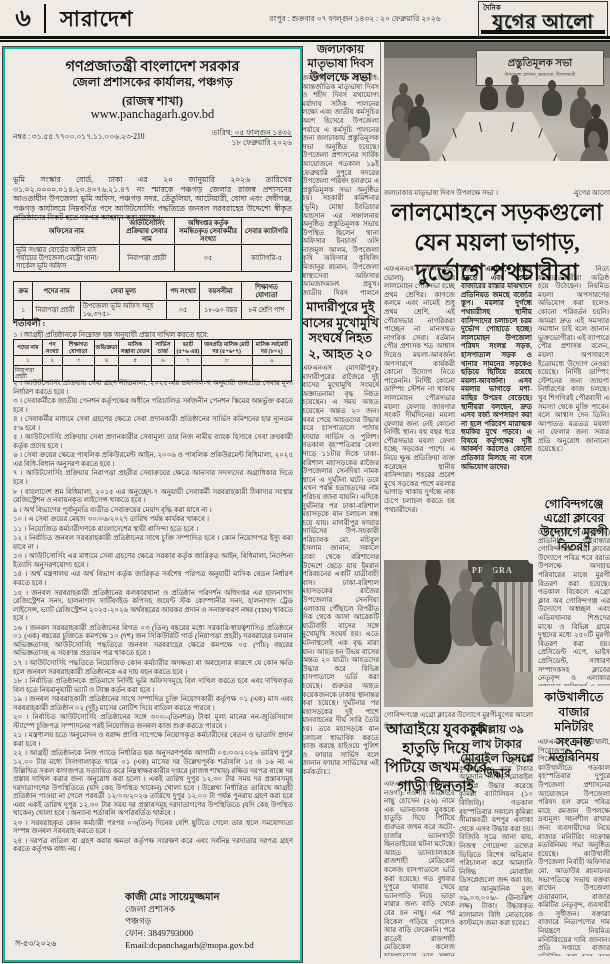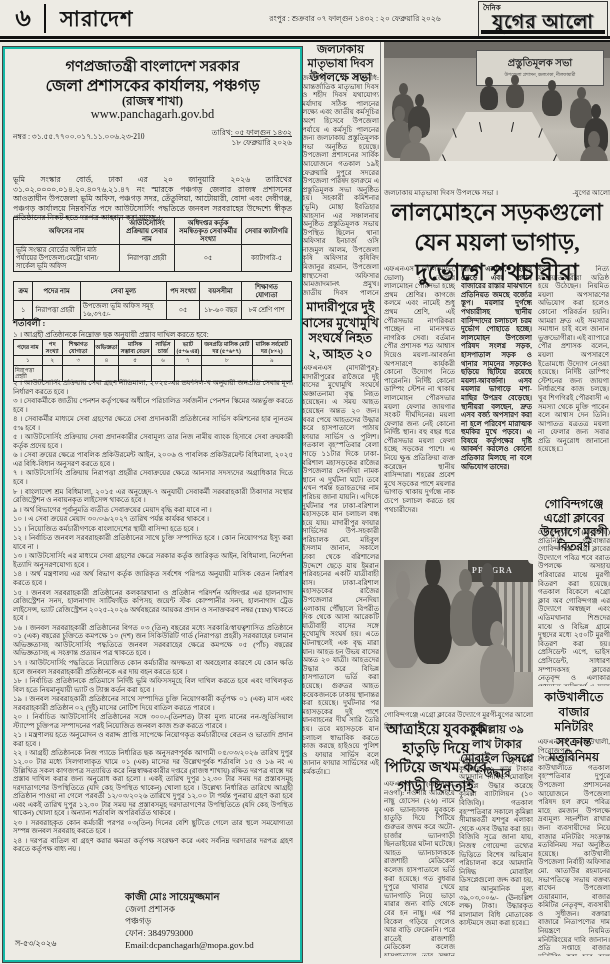--- a/index.html
+++ b/index.html
@@ -16,21 +16,21 @@
   .pageno-sep{left:44px;top:4px;width:2px;height:29px;background:#111;}
   .section{left:60px;top:3px;font-size:21px;font-weight:bold;letter-spacing:1px;}
   .dateline{left:240px;top:13px;width:230px;font-size:7.5px;text-align:center;color:#222;}
   .logo-box{left:478px;top:1px;width:128px;height:34px;border:1px solid #333;background:#e9e7df;}
   .logo-super{left:4px;top:0px;font-size:7px;font-weight:bold;}
   .logo-title{left:0;top:5px;width:128px;text-align:center;font-size:19px;font-weight:bold;letter-spacing:1px;text-shadow:1px 1px 0 #999;}
   .logo-bar{left:2px;top:28px;width:124px;height:4px;background:#111;}
   
   .notice{left:3px;top:47px;width:295px;height:911px;border:2px solid #0d0d0d;box-shadow:0 0 0 1px #555;background:#ecead f;}
   .n-h1{left:0;top:6px;width:100%;font-size:14.5px;}
-  .n-h2{left:0;top:24px;width:100%;font-size:16px;}
+  .n-h2{left:0;top:24px;width:100%;font-size:12px;}
   .n-h3{left:0;top:43px;width:100%;font-size:12px;}
   .n-web{left:0;top:58px;width:100%;font-size:12.5px;font-family:"Liberation Serif",serif;}
   .n-memo{left:8px;top:82px;font-size:7.5px;}
   .n-date1{right:8px;top:78px;font-size:7.5px;text-align:right;}
   .n-date2{right:8px;top:87px;font-size:7.5px;text-align:right;border-top:1px solid #333;}
   .n-title{left:12px;top:104px;width:267px;font-size:11.5px;text-decoration:underline;}
   .n-intro{left:8px;top:126px;width:279px;font-size:7.6px;line-height:9.6px;}
   table.nt{border-collapse:collapse;width:100%;}
   table.nt td,table.nt th{border:1px solid #222;font-size:6.8px;line-height:8px;padding:1px 2px;vertical-align:middle;}
   .t1{left:8px;top:168px;width:279px;}

